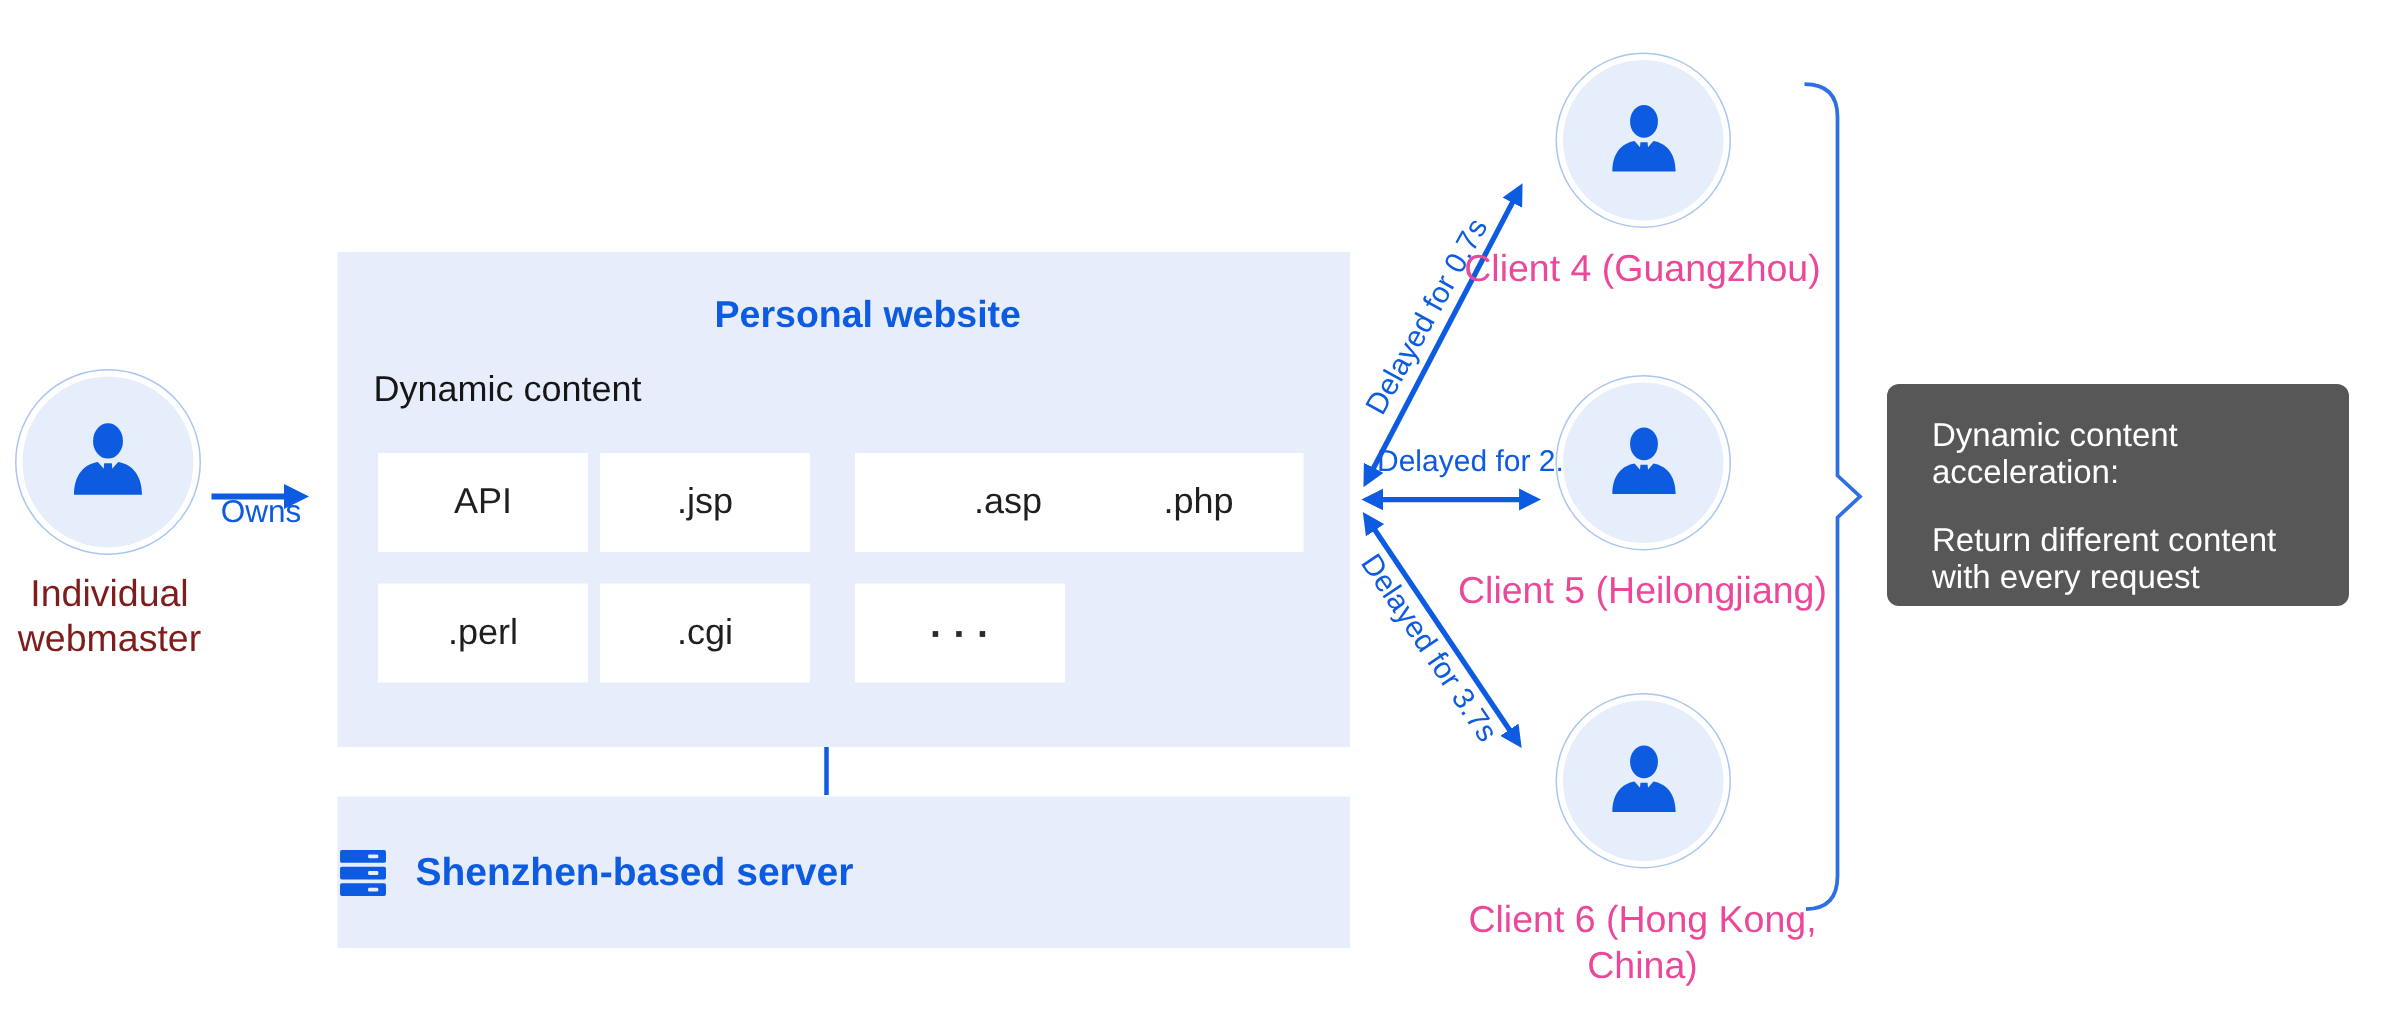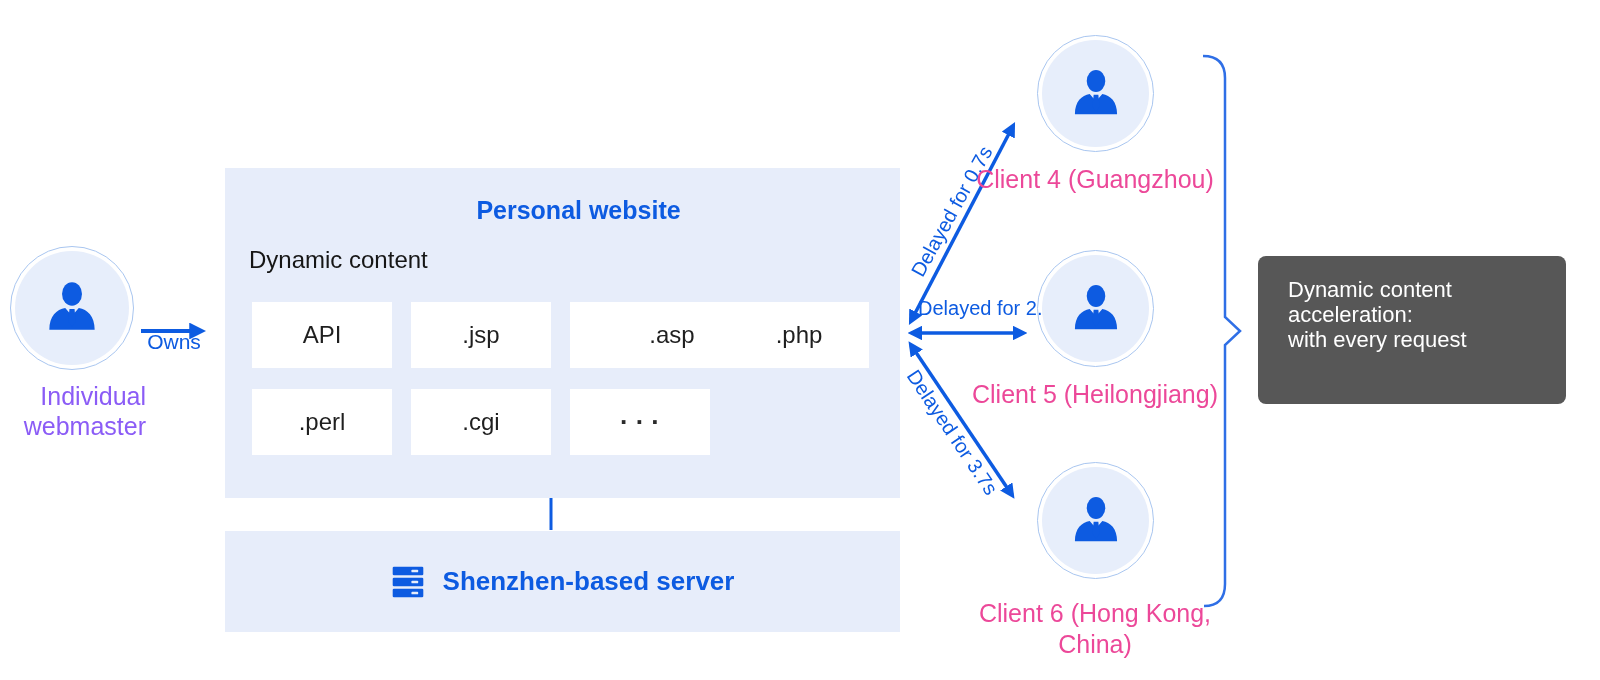--- a/index.html
+++ b/index.html
@@ -13,22 +13,22 @@
     border:1.5px solid #a9c6f0; box-sizing:border-box;
   }
   .avatar-fill {
     position:absolute; inset:4px; border-radius:50%;
     background:#e7eefb; display:flex; align-items:center; justify-content:center;
   }
   .person-glyph { display:block; }
   
   .webmaster-ring { left:10px; top:246px; width:124px; height:124px; }
   .webmaster-label {
-    position:absolute; left:0; top:381px; width:146px; text-align:right;
-    font-size:25px; line-height:30px; color:#8b5cf6;
+    position:absolute; left:0; top:381px; width:146px; text-align:center;
+    font-size:25px; line-height:30px; color:#7f1d1d;
   }
   .owns-label {
     position:absolute; left:136px; top:289px; width:76px; text-align:center;
     font-size:21px; color:#0d5be1; font-weight:500;margin-top:41px;
   }
   
   .website-box {
     position:absolute; left:225px; top:168px; width:675px; height:330px;
     background:#e7edfa;
   }
@@ -39,25 +39,25 @@
   .website-subtitle {
     position:absolute; left:24px; top:78px; font-size:24px; color:#161616;
   }
   .wbox {
     position:absolute; width:140px; height:66px; background:#ffffff;
     display:flex; align-items:center; justify-content:center;
     font-size:24px; color:#1f1f1f;
   }
   .wbox.dots { font-size:26px; font-weight:700; letter-spacing:7px; padding-left:7px; box-sizing:border-box; color:#2a2a2a; }
   .r1 { top:134px; } .r2 { top:221px; }
-  .c1 { left:27px; } .c2 { left:186px; } .c3 { left:345px;padding-left:32px; } .c4 { left:504px; }
+  .c1 { left:27px; } .c2 { left:175px; } .c3 { left:345px;padding-left:32px; } .c4 { left:504px; }
   
   .server-box {
     position:absolute; left:225px; top:531px; width:675px; height:101px;
-    background:#e7edfa; display:flex; align-items:center; justify-content:center; gap:18px;
+    background:#e7edfa; display:flex; align-items:center; gap:18px;
   }
   .server-label { font-size:26px; font-weight:600; color:#0d5be1; }
   
   .overlay { position:absolute; left:0; top:0; pointer-events:none; }
   
   .delay-label {
     position:absolute; font-size:20px; color:#0d5be1; white-space:nowrap;
   }
   .delay-1 { left:867px; top:200px; width:170px; text-align:center; transform:rotate(-61deg); }
   .delay-2 { left:918px; top:297px; }
@@ -180,16 +180,17 @@
     </div>
   </div>
   <div class="client-label" style="top:598px">
     <div>Client 6 (Hong Kong,</div>
     <div>China)</div>
   </div>
 
   <div class="note-box">
     <span class="note-line">Dynamic content</span>
     <span class="note-line">acceleration:</span>
+    <span class="note-line note-gap">Return different content</span>
     <span class="note-line">with every request</span>
   </div>
 
 </div>
 
 </body></html>

